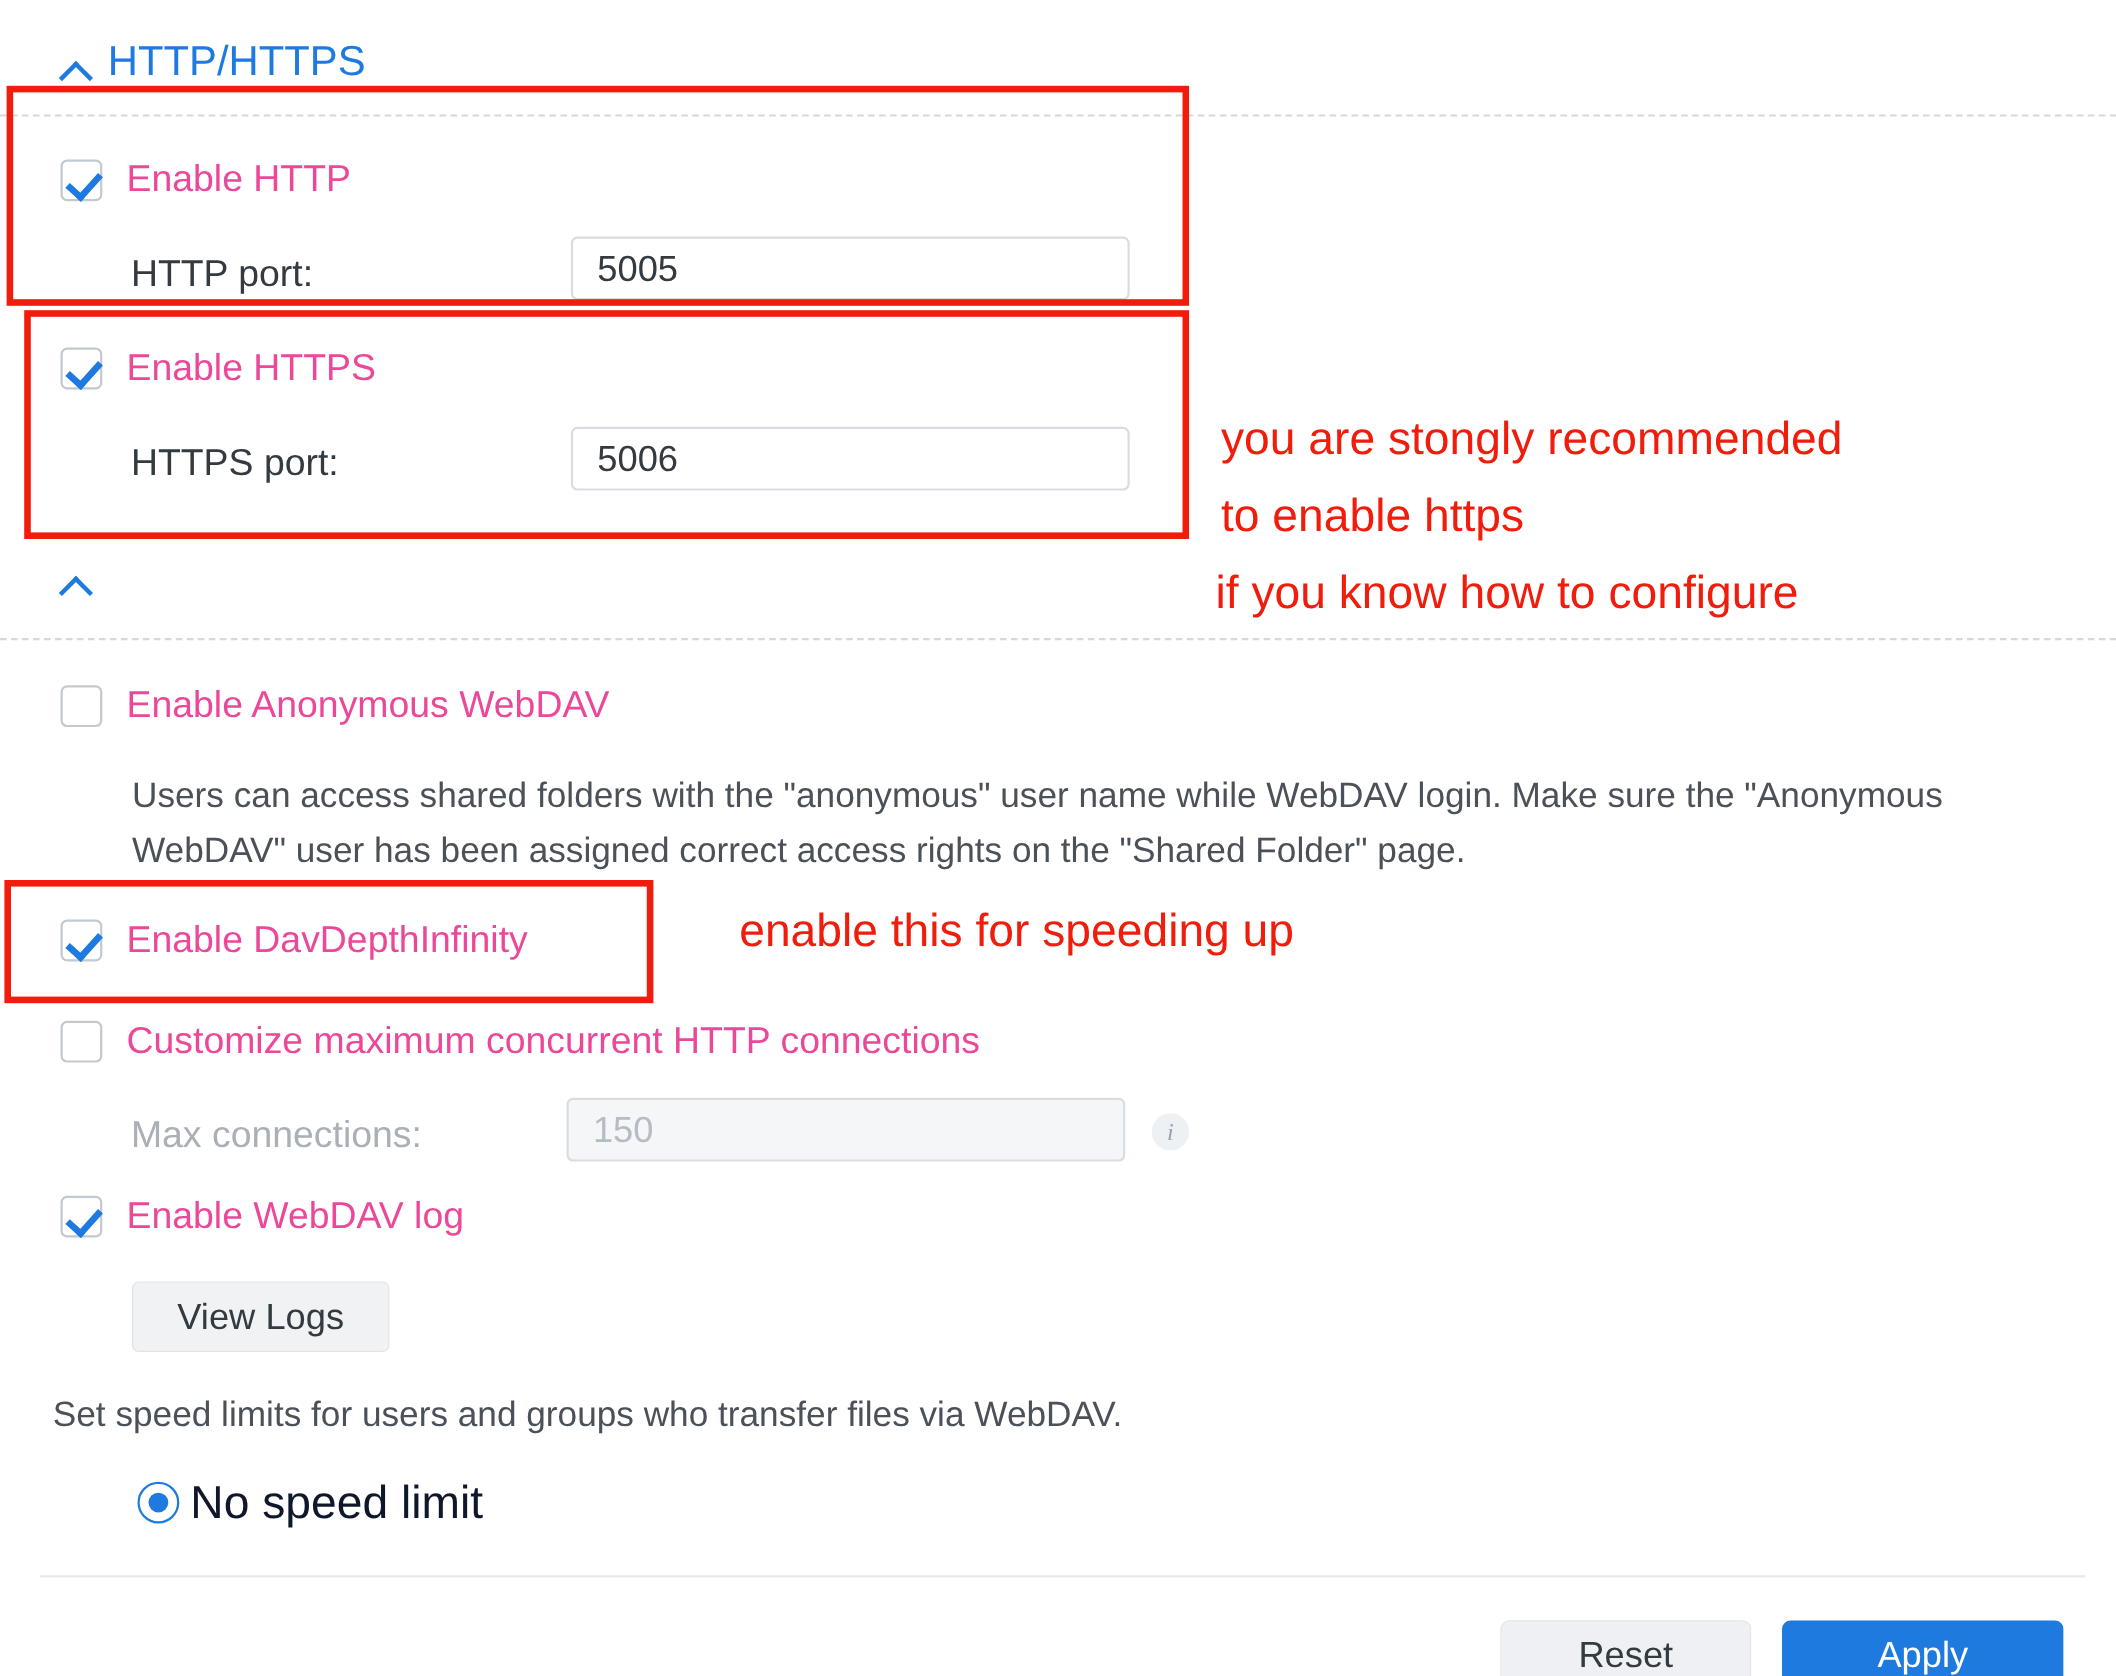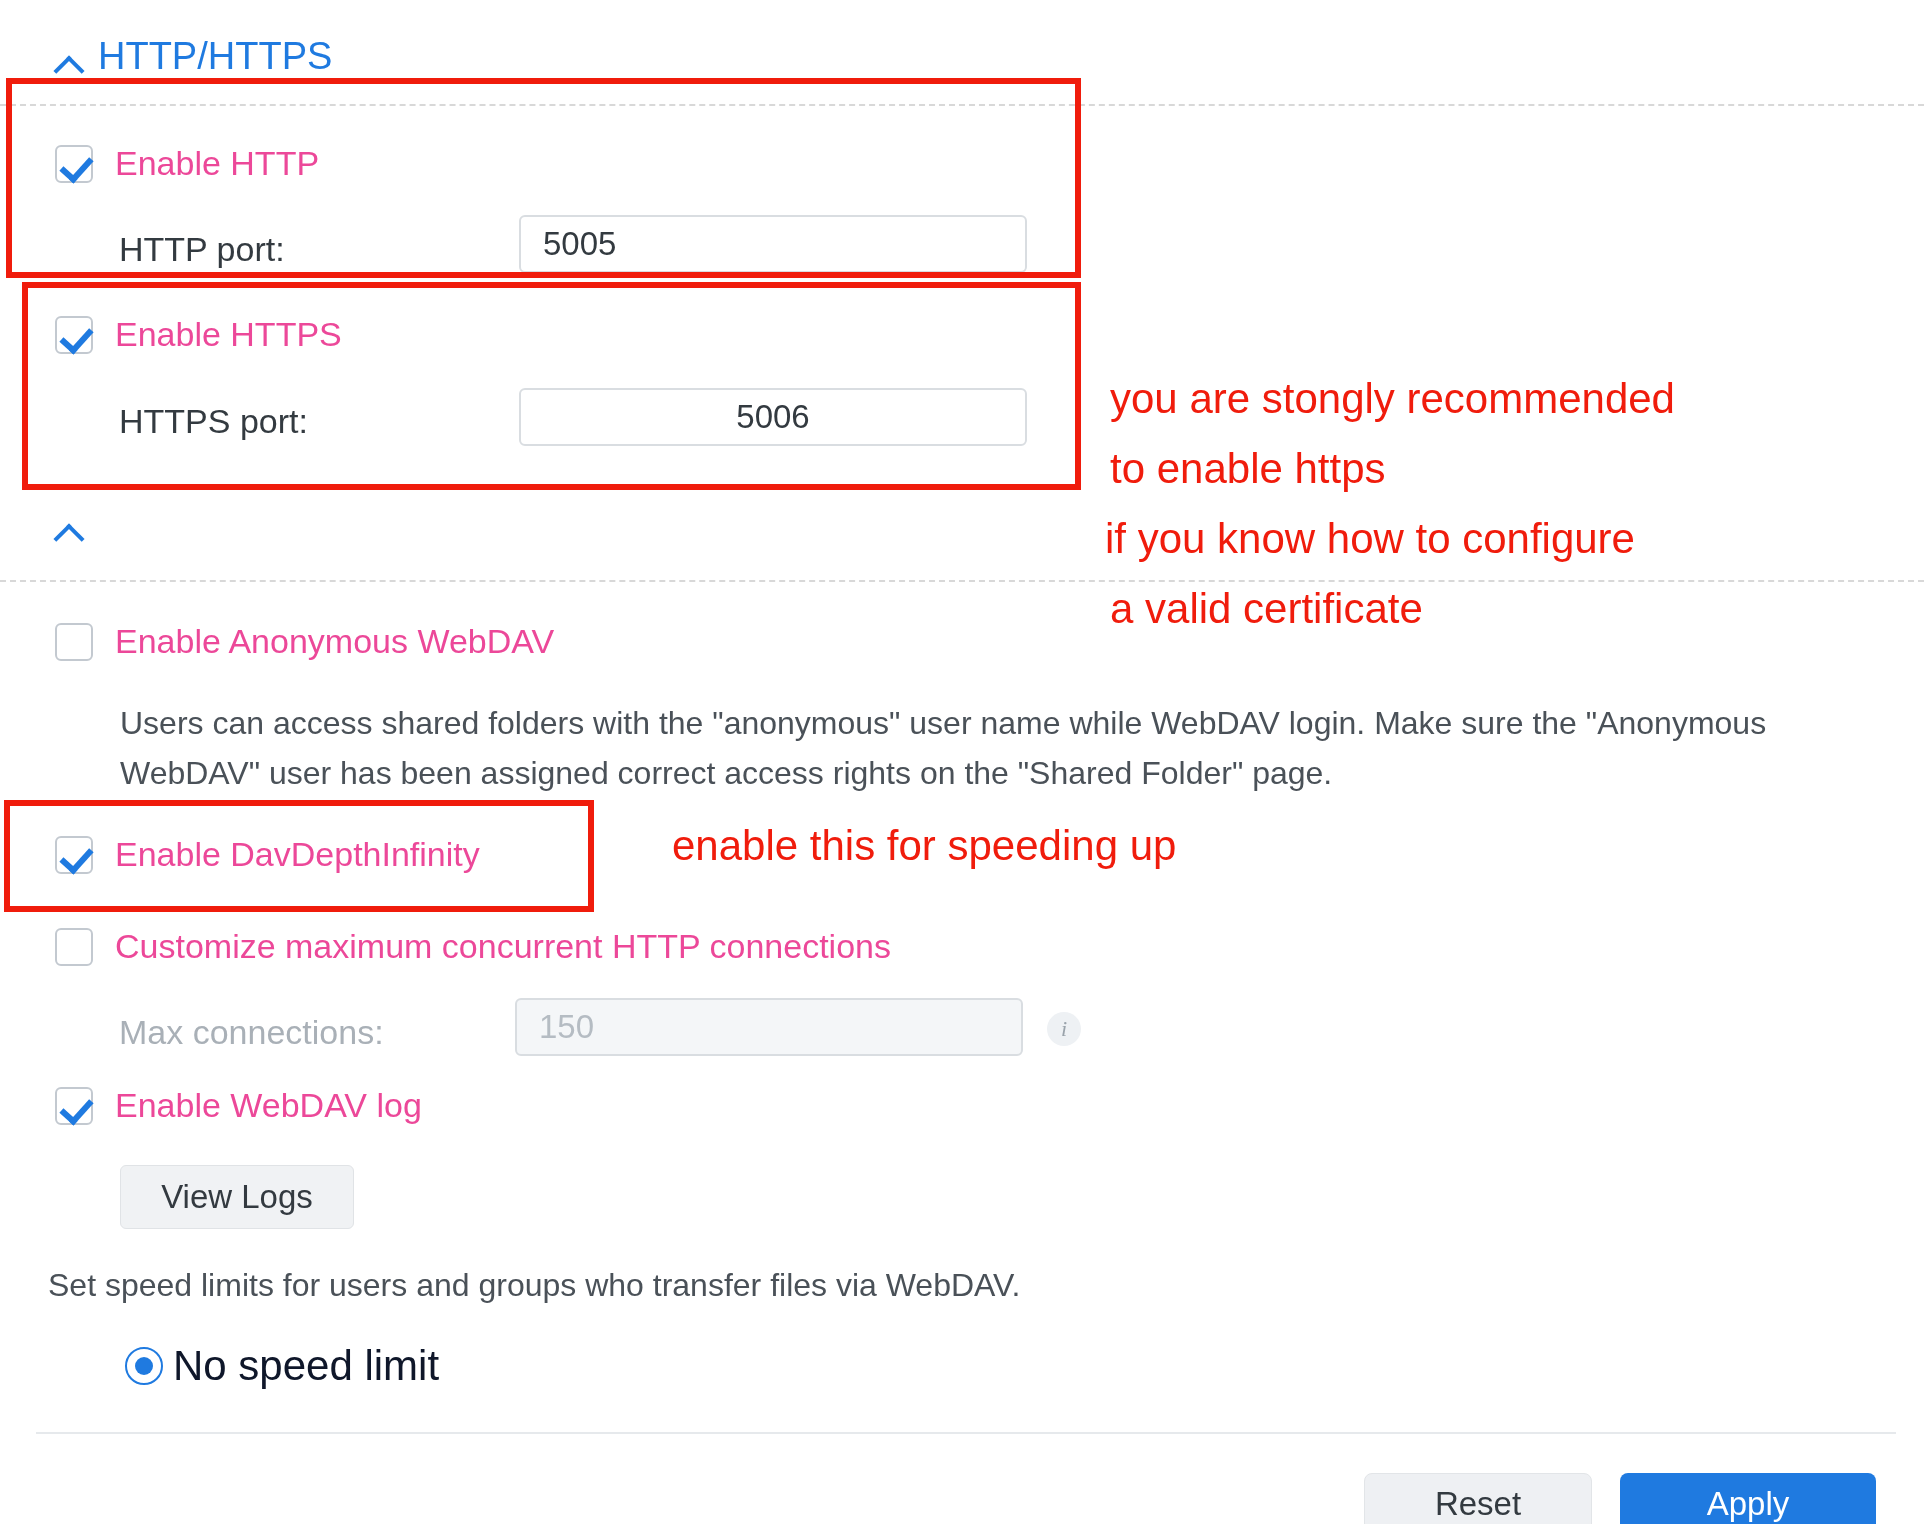--- a/index.html
+++ b/index.html
@@ -217,21 +217,21 @@
 
   <div class="field-label" style="left:119px; top:230px;">HTTP port:</div>
   <div class="textbox" style="left:519px; top:215px; width:508px;">5005</div>
 
   <div class="row" style="left:55px; top:315px;">
     <span class="cb checked"></span>
     <span class="lbl">Enable HTTPS</span>
   </div>
 
   <div class="field-label" style="left:119px; top:402px;">HTTPS port:</div>
-  <div class="textbox" style="left:519px; top:388px; width:508px;text-align:center;">5006</div>
+  <div class="textbox" style="left:519px; top:388px; width:508px;">5006</div>
 
   <div class="section-header" style="left:56px; top:520px;">
     <span class="chevron"></span>
   </div>
   <div class="divider" style="top:580px;"></div>
 
   <div class="row" style="left:55px; top:622px;text-align:center;">
     <span class="cb"></span>
     <span class="lbl">Enable Anonymous WebDAV</span>
   </div>
@@ -270,17 +270,16 @@
   <div class="btn btn-reset">Reset</div>
   <div class="btn btn-apply">Apply</div>
 
   <div class="annot-box" style="left:6px; top:78px; width:1075px; height:200px;"></div>
   <div class="annot-box" style="left:22px; top:282px; width:1059px; height:208px;"></div>
   <div class="annot-box" style="left:4px; top:800px; width:590px; height:112px;"></div>
 
   <div class="annot-text" style="left:1110px; top:365px;">you are stongly recommended</div>
   <div class="annot-text" style="left:1110px; top:435px;">to enable https</div>
   <div class="annot-text" style="left:1105px; top:505px;">if you know how to configure</div>
-  <div class="annot-text" style="left:1110px; top:575px;">a valid certificate</div>
 
   <div class="annot-text" style="left:672px; top:812px;">enable this for speeding up</div>
 
 </div>
 
 </body></html>

